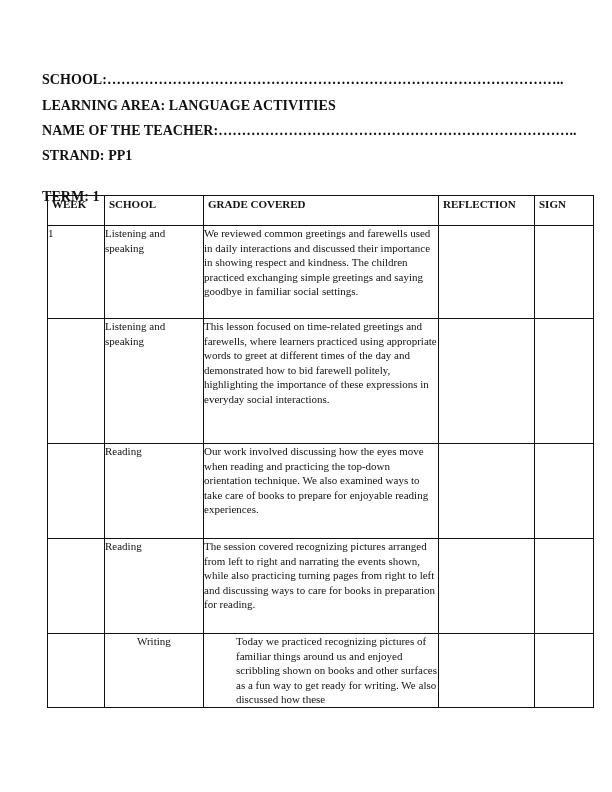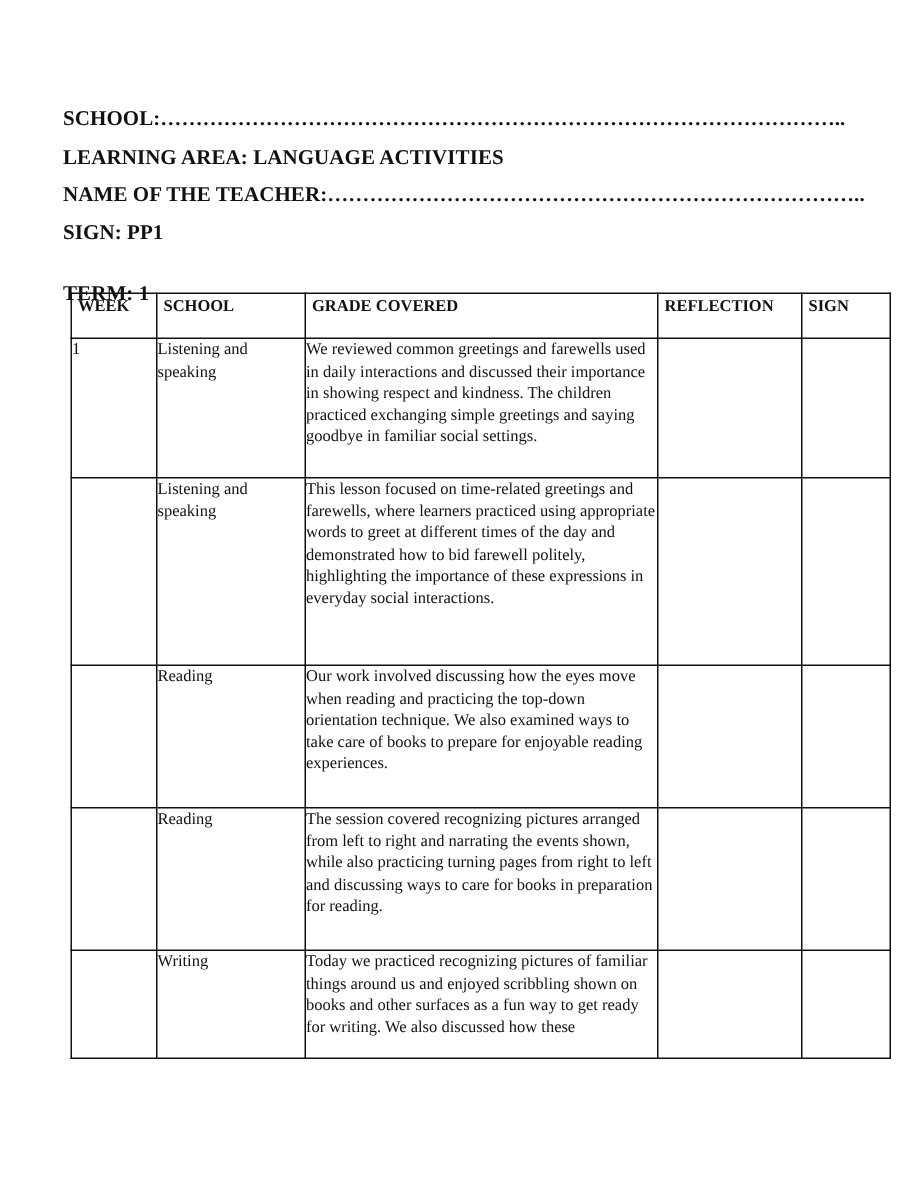--- a/index.html
+++ b/index.html
@@ -67,34 +67,34 @@
     }
     td.work-cell {
       padding: 2px 6px 0 24px;
       margin-left: 24px;
     }
     td.blank-cell { }
     tr.r1 td { height: 92px; }
     tr.r2 td { height: 124px; }
     tr.r3 td { height: 94px; }
     tr.r4 td { height: 94px; }
-    tr.r5 td { height: 71px; }
+    tr.r5 td { height: 71px; padding-left: 32px; }
     tr.r5 td.work-cell { overflow: hidden; }
     .clip {
       max-height: 73px;
       overflow: hidden;
     }
   </style>
 </head>
 <body>
 
 <div class="field" id="f-school">SCHOOL:……………………………………………………………………………………..</div>
 <div class="field" id="f-area">LEARNING AREA: LANGUAGE ACTIVITIES</div>
 <div class="field" id="f-teacher">NAME OF THE TEACHER:…………………………………………………………………..</div>
-<div class="field" id="f-grade">SIGN: PP1</div>
+<div class="field" id="f-grade">STRAND: PP1</div>
 <div class="field" id="f-term">TERM: 1</div>
 
 <table class="record">
   <colgroup>
     <col class="c-week">
     <col class="c-strand">
     <col class="c-work">
     <col class="c-refl">
     <col class="c-sign">
   </colgroup>

